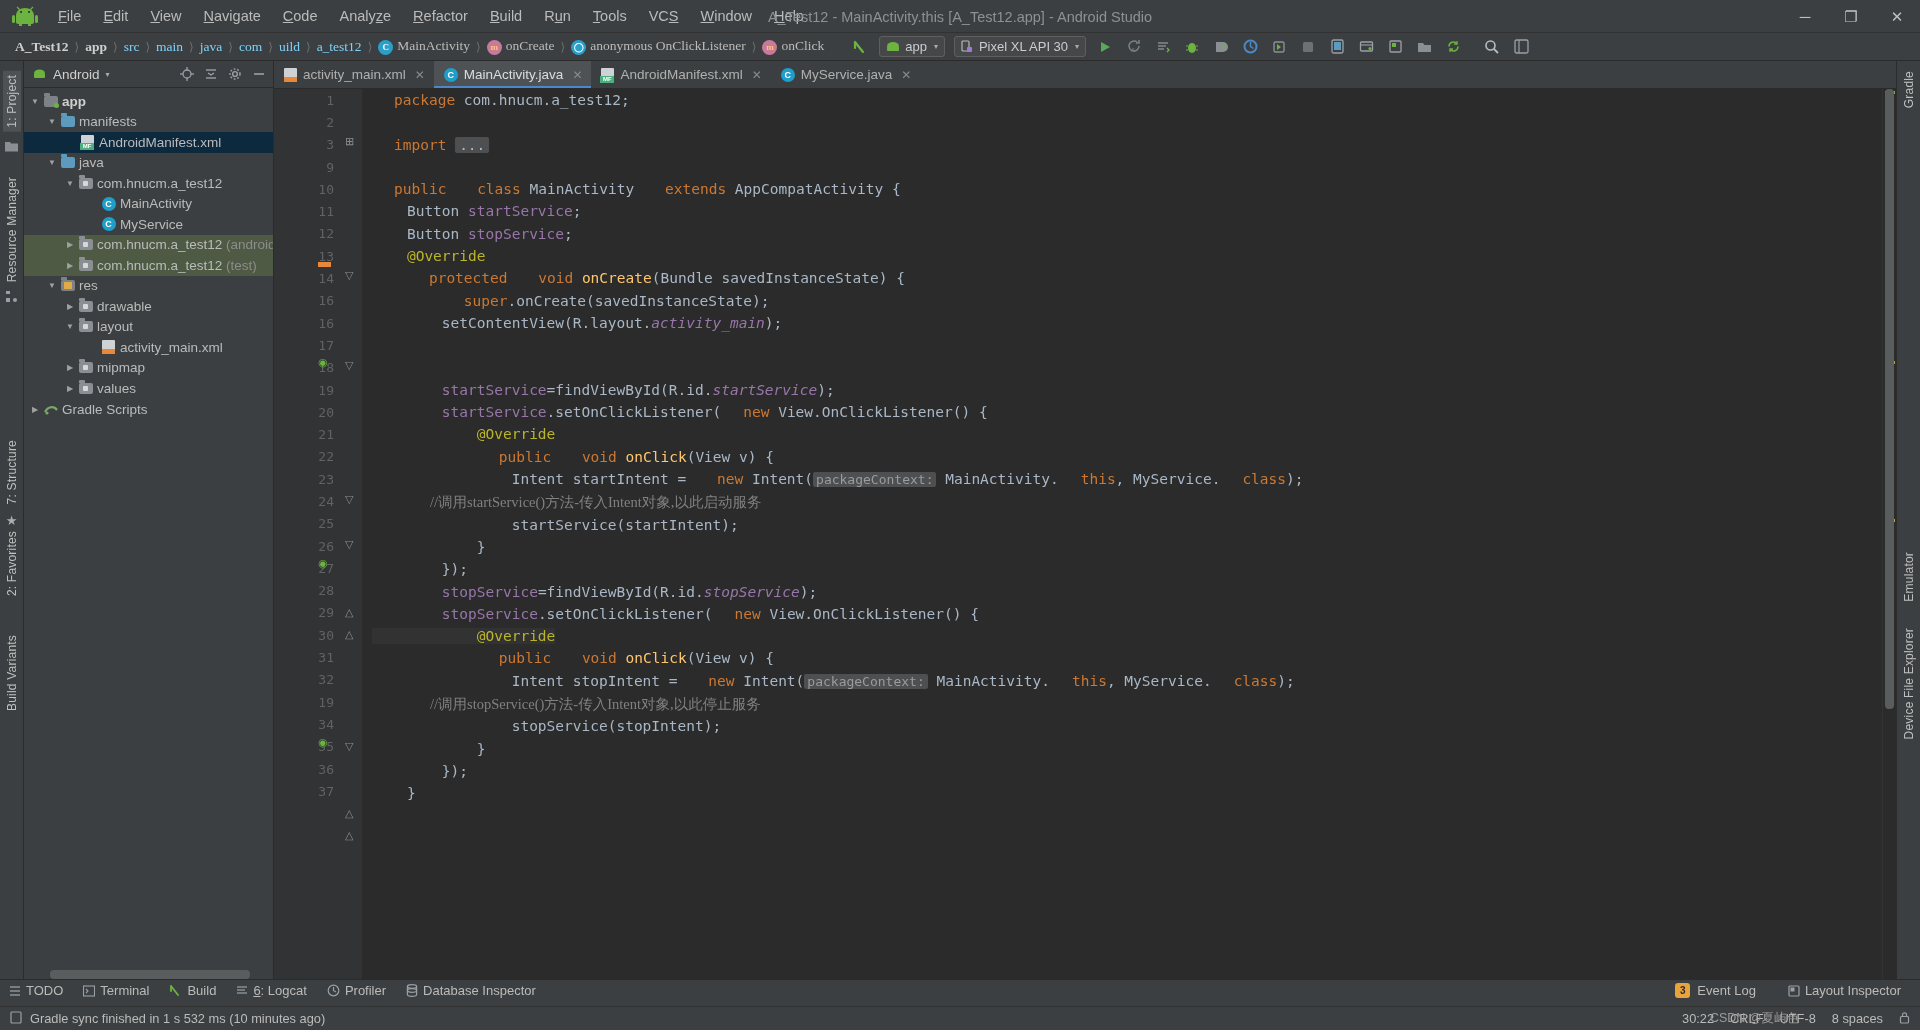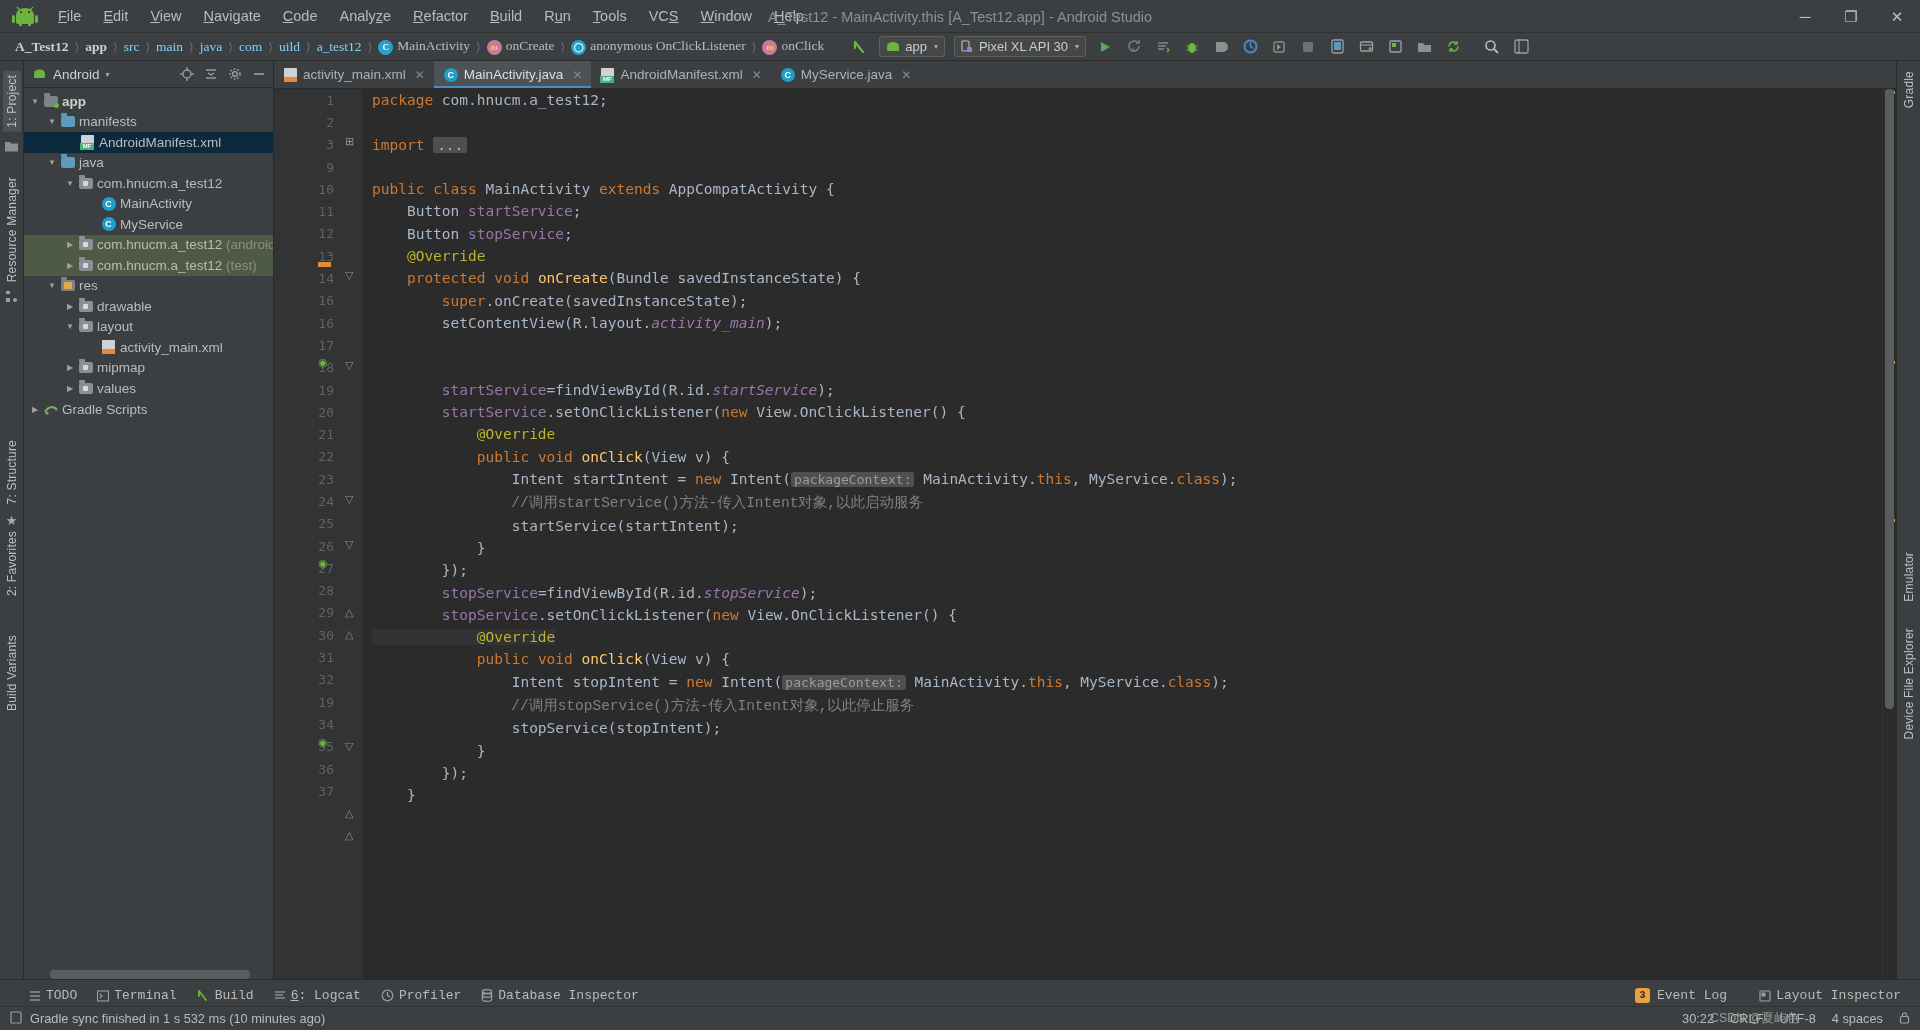--- a/index.html
+++ b/index.html
@@ -129,39 +129,39 @@
   .gline{ height:22.3px; display:flex; align-items:center; justify-content:flex-end;
           padding-right:6px; font-family:"DejaVu Sans Mono", monospace; font-size:13px; color:#606366;}
   .code-wrap{ flex:1 1 auto; position:relative; overflow:hidden; background:#2b2b2b; }
   .fold-col{ width:22px; flex:0 0 22px; background:#313335; position:relative; }
   pre.code{
     font-family:"DejaVu Sans Mono", monospace; font-size:14.5px; line-height:22.3px;
     color:#a9b7c6; padding:0 0 0 10px; margin:0; white-space:pre; tab-size:4;
   }
   .ln{ height:22.3px; }
   .ln.cur{ background:#323232; }
-  .kw{ color:#cc7832; }
+  .kw{ color:#cc7832;margin-left:22px; }
   .cmt{ color:#808080; }
   .ann{ color:#bbb529; }
   .fld{ color:#9876aa; }
   .fldi{ color:#9876aa; font-style:italic; }
   .mth{ color:#ffc66d; }
   .hint{ background:#4d4f51; color:#9b9b9b; border-radius:2px; padding:0 3px; font-size:13px;}
   .imp-fold{ background:#4d4f51; border-radius:2px; padding:0 4px; color:#a9b7c6;}
-  .cn{ font-family:Liberation Mono, monospace;text-align:right; }
+  .cn{ font-family:Liberation Serif, serif;text-align:right; }
 
   
   .marker-bar{ width:14px; flex:0 0 14px; background:#2b2b2b; position:relative; border-left:1px solid #313335;}
   .mk{ position:absolute; right:1px; width:10px; height:3px; }
   .vscroll{ position:absolute; right:2px; width:9px; border-radius:4px; background:#5a5d5e;}
 
   
   .toolwin{
-    height:27px; flex:0 0 27px; background:#3c3f41; display:flex; align-items:flex-end;
-    border-top:1px solid #2b2b2b; padding-left:20px; gap:2px; position:relative;font-family:Liberation Mono, monospace;
+    height:27px; flex:0 0 27px; background:#3c3f41; display:flex; align-items:flex-start;
+    border-top:1px solid #2b2b2b; gap:2px; position:relative;
   }
   .tw{ display:flex; align-items:center; gap:5px; font-size:13px; color:#bbbbbb; padding:3px 9px;}
   .tw u{ text-decoration:underline; }
   .tw-right{ position:absolute; right:10px; display:flex; align-items:center; gap:14px;}
   .badge{ background:#e8a33d; color:#2b2b2b; border-radius:3px; font-size:10px; font-weight:bold;
           width:15px; height:15px; display:flex; align-items:center; justify-content:center;}
   .statusbar{
     height:24px; flex:0 0 24px; background:#3c3f41; display:flex; align-items:center;
     border-top:1px solid #323232; padding:0 10px; font-size:12.8px; color:#bbbbbb; position:relative;
   }
@@ -798,21 +798,21 @@
     <span style="margin-right:8px;">
       <svg width="12" height="13" viewBox="0 0 12 13">
           <rect x="1" y="1" width="10" height="11" rx="1" fill="none" stroke="#9aa0a6" stroke-width="1.2"></rect>
         </svg>
     </span>
     <span>Gradle sync finished in 1 s 532 ms (10 minutes ago)</span>
     <div class="sb-right">
       <span>30:22</span>
       <span>CRLF</span>
       <span>UTF-8</span>
-      <span>4 spaces</span>
+      <span>8 spaces</span>
       <span>
         <svg width="11" height="13" viewBox="0 0 11 13">
             <rect x="1.5" y="5.5" width="8" height="6.5" rx="1" fill="none" stroke="#9aa0a6" stroke-width="1.2"></rect>
             <path d="M3.5 5.5 V3.8 a2 2 0 0 1 4 0 V5.5" fill="none" stroke="#9aa0a6" stroke-width="1.2"></path>
           </svg>
       </span>
     </div>
     <span class="watermark" style="position:absolute;right:121px;">CSDN @夏屿色</span>
   </div>
 </div>

